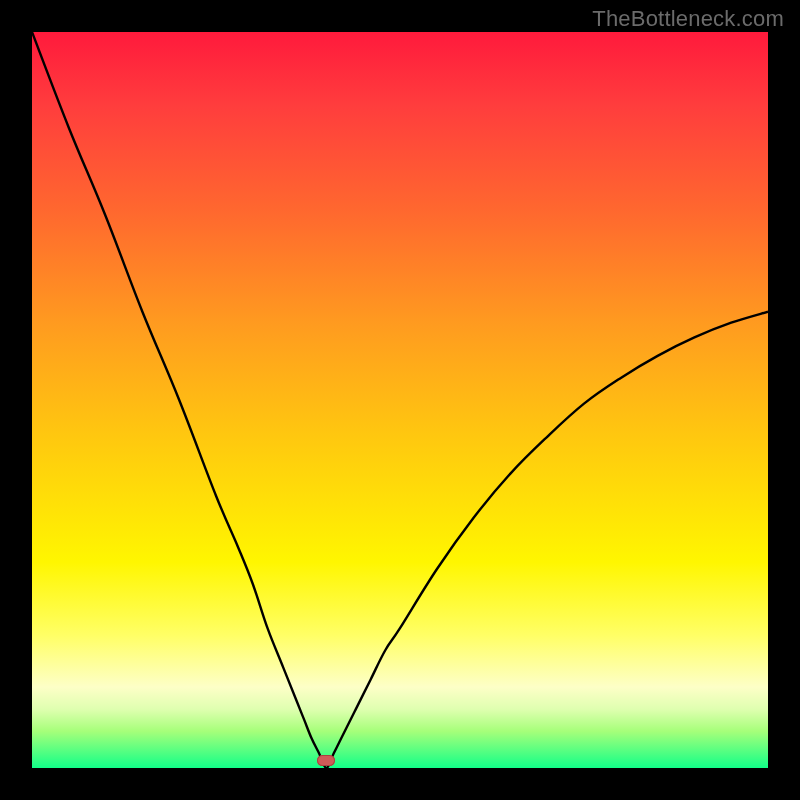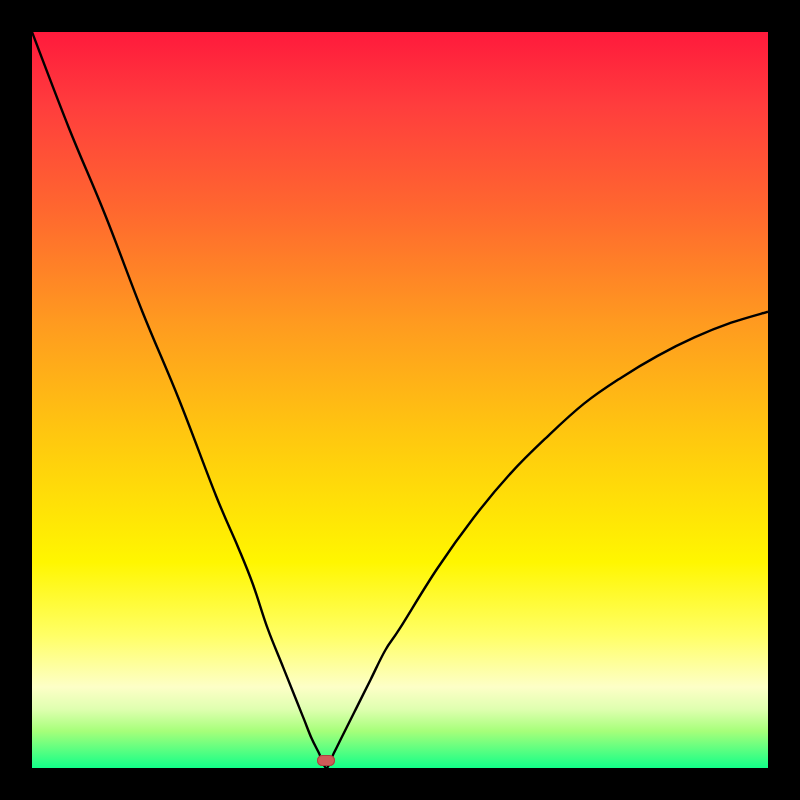--- a/index.html
+++ b/index.html
@@ -72,13 +72,14 @@
   <div class="plot-area">
     <div class="gradient"></div>
 
     <svg class="curve" viewBox="0 0 736 736" preserveAspectRatio="none">
       <path id="curve-path" d="M 0 0 C 6.6240000000000006 17.22239999999999, 23.552000000000003 62.55999999999995, 36.800000000000004 95.67999999999995 C 50.048 128.79999999999995, 60.35200000000001 150.88, 73.60000000000001 184 C 86.84800000000001 217.12, 97.15199999999999 246.56, 110.39999999999999 279.68 C 123.648 312.8, 133.95200000000003 334.88, 147.20000000000002 368 C 160.448 401.12, 173.4016 437.184, 184 463.68 C 194.5984 490.176, 199.45600000000002 499.30240000000003, 206.08 515.2 C 212.704 531.0976, 215.50079999999997 537.4272, 220.79999999999998 552 C 226.0992 566.5728, 230.2208 581.5871999999999, 235.52 596.16 C 240.81920000000002 610.7328, 244.94080000000002 619.712, 250.24 632.96 C 255.5392 646.2080000000001, 260.9856 659.824, 264.96 669.76 C 268.9344 679.696, 269.6704 681.536, 272.32 688.16 C 274.9696 694.784, 277.0304 700.5984, 279.68 706.56 C 282.3296 712.5215999999999, 284.3904 715.9807999999999, 287.04 721.28 C 289.68960000000004 726.5792, 291.7504 736, 294.40000000000003 736 C 297.04960000000005 736, 299.11039999999997 726.5792, 301.76 721.28 C 304.4096 715.9807999999999, 305.1456 714.5088, 309.12 706.56 C 313.0944 698.6111999999999, 318.5408 687.7184, 323.84 677.12 C 329.13919999999996 666.5216, 333.2608 658.2784, 338.56 647.6800000000001 C 343.8592 637.0816000000001, 347.9808 627.5136, 353.28 618.24 C 358.57919999999996 608.9664, 358.7264 610.7328, 368 596.16 C 377.2736 581.5871999999999, 391.552 557.1519999999999, 404.8 537.28 C 418.048 517.408, 428.352 502.9824, 441.59999999999997 485.76 C 454.84799999999996 468.5376, 465.15200000000004 456.17279999999994, 478.40000000000003 441.59999999999997 C 491.648 427.0272, 501.95199999999994 417.3856, 515.1999999999999 404.8 C 528.448 392.2144, 538.752 382.27840000000003, 552 371.68 C 565.248 361.0816, 575.552 354.53119999999996, 588.8000000000001 345.91999999999996 C 602.0480000000001 337.30879999999996, 612.3520000000001 331.12639999999993, 625.6 323.84 C 638.848 316.5536, 649.152 311.40160000000003, 662.4 305.44000000000005 C 675.6479999999999 299.4784000000001, 685.9519999999999 295.3568, 699.1999999999999 290.72 C 712.448 286.08320000000003, 729.376 281.66720000000004, 736 279.68" fill="none" stroke="#000000" stroke-width="2.4"></path>
     </svg>
 
     <div id="marker" class="marker" style="left: 285.4px; top: 723.14px; width: 18px; height: 11px; background: rgb(207, 91, 88); box-shadow: rgb(168, 66, 63) 0px 0px 0px 1px inset;"></div>
   </div>
 
+  <div class="watermark">TheBottleneck.com</div>
 </div>
 
 </body></html>

